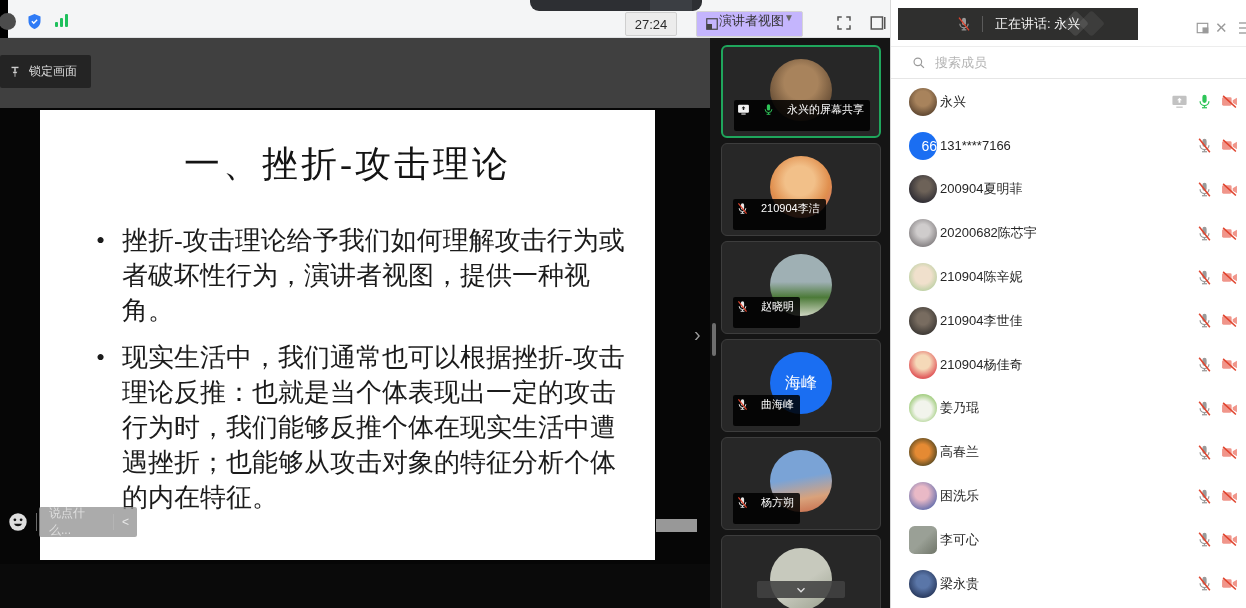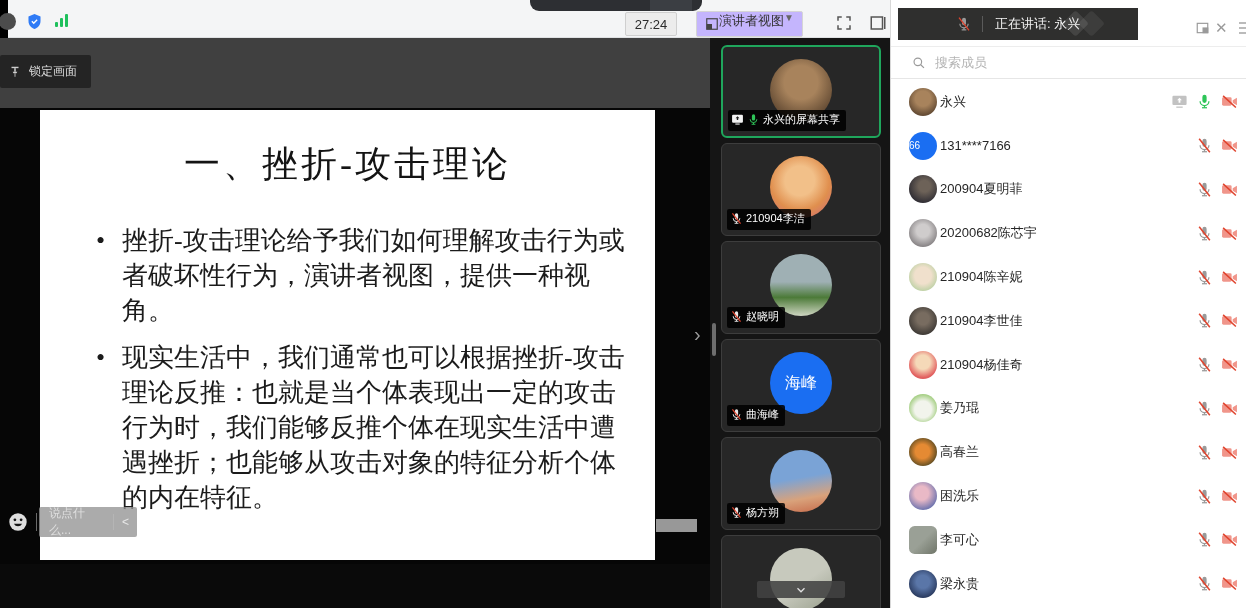--- a/index.html
+++ b/index.html
@@ -64,22 +64,22 @@
   #thumb-strip { position:absolute; left:710px; top:38px; width:180px; height:570px;
     background:#151515; overflow:hidden; }
   #strip-scrollbar { position:absolute; left:2px; top:285px; width:4px; height:33px;
     background:#6e6e6e; border-radius:2px; }
   .thumb { position:absolute; left:11px; width:160px; height:93px; background:#272727;
     border:1px solid #3d3d3d; border-radius:6px; }
   .thumb.active { border:2px solid #1fa65c; }
   .t-avatar { position:absolute; left:50%; top:12px; transform:translateX(-50%);
     width:62px; height:62px; border-radius:50%; display:flex; align-items:center; justify-content:center;
     color:#fff; font-size:16px; }
-  .t-label { position:absolute; left:5px; bottom:5px; display:flex; align-items:center; gap:3px;
-    background:rgba(0,0,0,0.85); color:#fff; font-size:11px; padding:2px 6px 4px 3px; border-radius:2px;
+  .t-label { position:absolute; left:11px; bottom:5px; display:flex; align-items:center; gap:12px;
+    background:rgba(0,0,0,0.85); color:#fff; font-size:11px; padding:2px 6px 14px 3px; border-radius:2px;
     white-space:nowrap; }
   .expander { position:absolute; left:50%; top:45px; transform:translateX(-50%);
     width:88px; height:17px; background:rgba(66,66,66,0.88); border-radius:2px;
     display:flex; align-items:center; justify-content:center; }
 
   
   #panel { position:absolute; left:890px; top:0; width:356px; height:608px; background:#ffffff;
     border-left:1px solid #d8d8d8; }
   #speak-banner { position:absolute; left:7px; top:8px; width:240px; height:32px;
     background:#2f2f2e; border-radius:0; display:flex; align-items:center; overflow:hidden;padding-left:46px; }
@@ -102,21 +102,21 @@
     border-top:1px solid #ededed; border-bottom:1px solid #e6e6e6;
     display:flex; align-items:center; }
   #search-box .ic { margin-left:21px; }
   #search-input { border:none; outline:none; margin-left:9px; font-size:13px; color:#8b5cf6; width:250px;
     font-family:Liberation Sans, sans-serif; }
   #search-input::placeholder { color:#b3b3b3; }
 
   #p-list { position:absolute; left:0; top:80px; width:356px; height:528px; overflow:hidden; }
   .p-row { height:43.8px; display:flex; align-items:center; padding:0 9px 0 18px; }
   .p-avatar { width:28px; height:28px; border-radius:50%; flex:0 0 28px;
-    display:flex; align-items:center; justify-content:flex-start; color:#fff; font-size:10px; }
+    display:flex; align-items:center; justify-content:flex-end; color:#fff; font-size:14px; }
   .p-name { margin-left:3px; font-size:13px; color:#262626; flex:1 1 auto;
     white-space:nowrap; overflow:hidden; }
   .p-icons { display:flex; align-items:center; gap:8px; }
   .icn { display:inline-flex; align-items:center; justify-content:center; }
 
   
   .av-man { background:radial-gradient(circle at 50% 38%, #a8835c 0 34%, #6b5138 70%, #473525 100%); }
   .av-cartoon-girl { background:radial-gradient(circle at 48% 40%, #f2c089 0 30%, #e08f4e 60%, #c9647e 100%); }
   .av-tree { background:linear-gradient(#9fb0b4 0 45%, #4c7a38 70%, #cfd6c2 100%); }
   .av-blue { background:#1a6ef2; }

